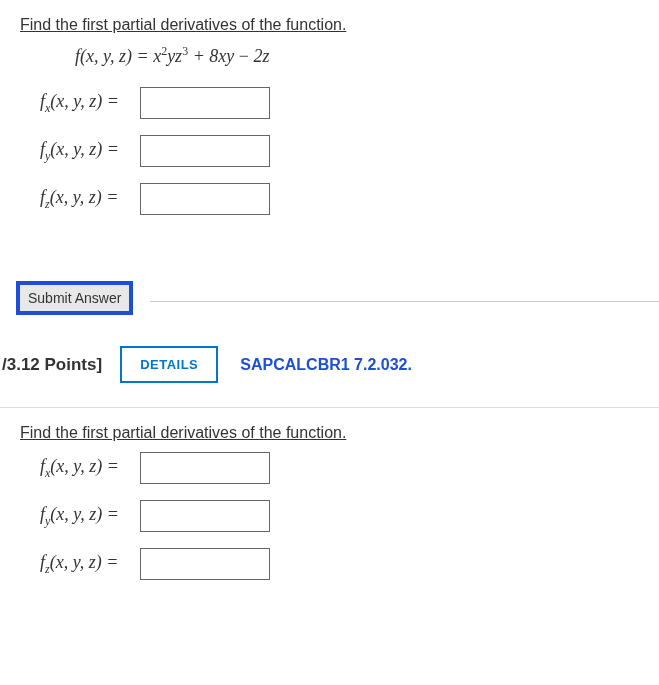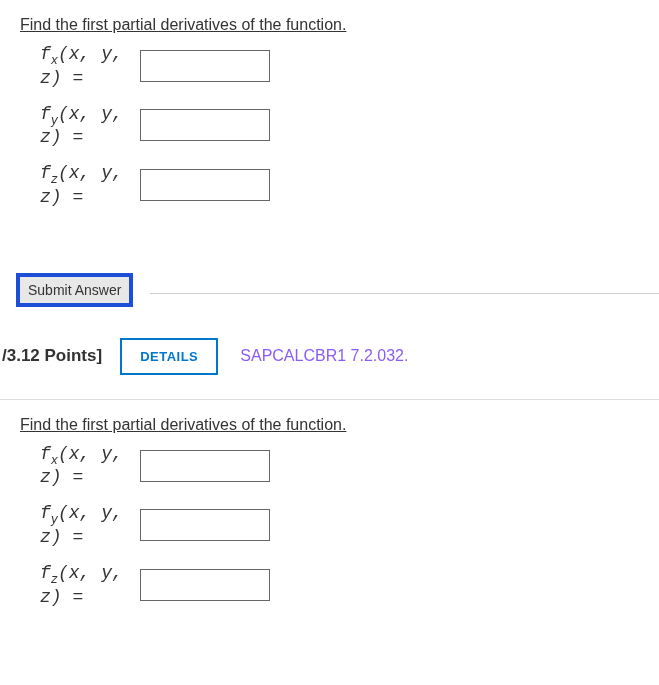--- a/index.html
+++ b/index.html
@@ -3,39 +3,40 @@
   <meta charset="utf-8">
   <style>
     * { box-sizing: border-box; margin: 0; padding: 0; }
     body { font-family: Arial, Helvetica, sans-serif; font-size: 16px; color: #333; background: #fff; width: 659px; }
     .question-block { padding: 16px 20px 20px 20px; }
     .instruction { font-size: 16px; color: #333; margin-bottom: 10px; text-decoration: underline; }
     .equation { font-family: 'Times New Roman', serif; font-style: italic; font-size: 18px; margin-left: 55px; margin-bottom: 20px; }
     .equation sup { font-size: 12px; font-style: normal; }
     .minus { font-style: normal; }
     .answer-row { display: flex; align-items: center; margin-bottom: 16px; }
-    .answer-label { font-family: Liberation Mono, monospace; font-style: italic; font-size: 18px; width: 120px; text-align: left; padding-left: 20px; }
+    .answer-label { font-family: Liberation Serif, serif; font-style: italic; font-size: 18px; width: 120px; text-align: left; padding-left: 20px; }
     .answer-label sub { font-size: 12px; font-style: italic; }
     .answer-input { width: 130px; height: 32px; border: 1px solid #666; padding: 4px 6px; font-size: 14px; }
     .submit-row { margin-top: 30px; padding-left: 16px; }
     .submit-btn { background: #e8e8e8; border: 4px solid #1d4ed8; padding: 5px 8px; font-size: 14px; color: #333; cursor: pointer; }
     .divider-line { border-top: 1px solid #ccc; margin-left: 150px; margin-top: -14px; }
     .question-header { display: flex; align-items: center; padding: 44px 0 24px 2px; border-bottom: 1px solid #ddd; }
     .points { font-weight: bold; font-size: 17px; margin-right: 18px; }
     .details-btn { border: 2px solid #0077cc; background: #fff; color: #0077cc; font-weight: bold; font-size: 13px; padding: 9px 18px; letter-spacing: 0.5px; cursor: pointer; margin-right: 22px; }
-    .book-ref { font-weight: normal; font-size: 16px; color: #8b5cf6; }
+    .book-ref { font-weight: bold; font-size: 16px; color: #1d4ed8; }
     .sqrt { display: inline-block; position: relative; }
     .sqrt-symbol { font-style: normal; font-size: 20px; vertical-align: -2px; }
     .sqrt-content { border-top: 1.2px solid #333; padding: 0 2px 0 1px; display: inline-block; margin-left: -2px; }
   </style>
 </head>
 <body>
 
 <div class="question-block">
   <div class="instruction">Find the first partial derivatives of the function.</div>
+  <div class="equation">f(x, y, z) = x<sup>2</sup>yz<sup>3</sup> + 8xy <span class="minus">−</span> 2z</div>
 
   <div class="answer-row">
     <div class="answer-label">f<sub>x</sub>(x, y, z) =</div>
     <input class="answer-input" type="text" style="">
   </div>
   <div class="answer-row">
     <div class="answer-label">f<sub>y</sub>(x, y, z) =</div>
     <input class="answer-input" type="text" style="">
   </div>
   <div class="answer-row">

